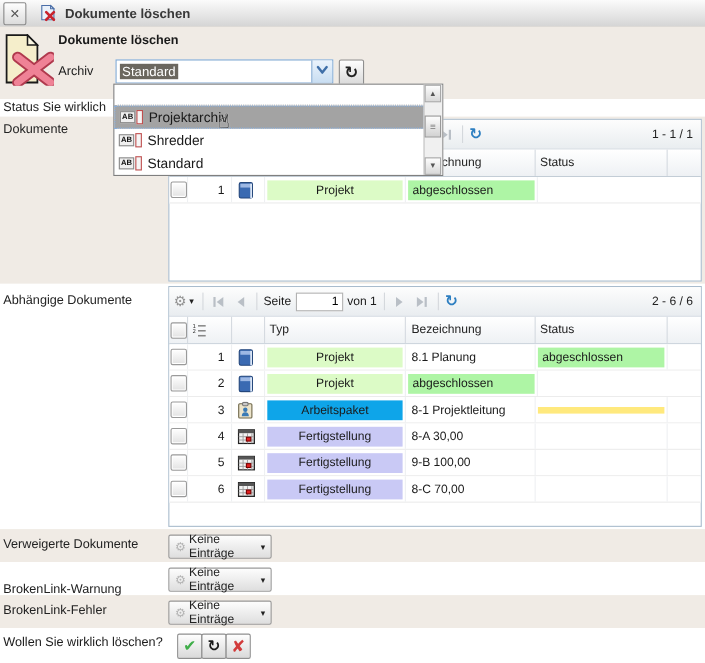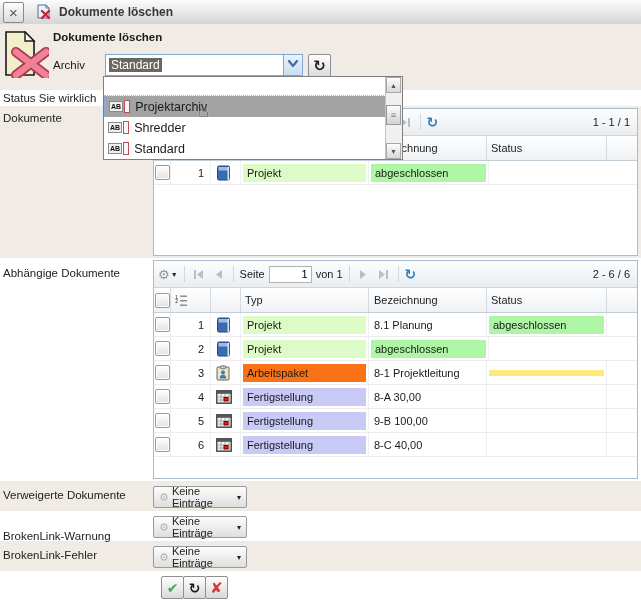--- a/index.html
+++ b/index.html
@@ -79,21 +79,21 @@
   .tb-refresh{font-size:14px;font-weight:bold;color:#2e7fc1;font-family:"DejaVu Sans",sans-serif;line-height:1;}
   .tb-pag{margin-left:auto;padding-right:3px;color:#222;}
   .ghead{height:25px;display:flex;background:linear-gradient(#ffffff,#eef1f4);
     border-bottom:1px solid #c3cdd6;box-sizing:border-box;}
   .hcell{border-right:1px solid #d5dae0;display:flex;align-items:center;padding-left:4px;box-sizing:border-box;color:#222;}
   .grow{height:24px;display:flex;border-bottom:1px solid #ececec;box-sizing:border-box;background:#fff;}
   .cell{border-right:1px solid #eef0f2;display:flex;align-items:center;box-sizing:border-box;overflow:hidden;}
   .c-check{width:17px;justify-content:center;padding-left:0;}
   .c-num{width:40px;justify-content:flex-end;padding-right:6px;}
   .c-icon{width:30px;padding-left:5px;}
-  .c-typ{width:128px;}
+  .c-typ{width:128px;text-align:center;}
   .c-bez{width:118px;padding-left:5px;white-space:nowrap;}
   .c-status{width:120px;}
   .c-extra{flex:1;border-right:none;}
   .badge{display:block;flex:1;margin:2px;padding:3px 4px;white-space:nowrap;overflow:hidden;}
   .checkbox{width:13px;height:13px;border:1px solid #9a9a9a;border-radius:2px;
     background:linear-gradient(#ffffff,#e2e2e2);box-shadow:inset 0 0 0 1px #fff;}
   
   .kbtn{position:absolute;left:153px;width:94px;height:22px;border:1px solid #9a9a9a;border-radius:2px;
     background:linear-gradient(#fdfdfd,#dedede);display:flex;align-items:center;padding:0 5px;gap:3px;
     box-sizing:border-box;font-size:11px;color:#222;}
@@ -358,21 +358,21 @@
           <div class="cell c-num">3</div>
           <div class="cell c-icon">
             <svg width="14" height="16" viewBox="0 0 14 16">
               <rect x="1" y="2" width="12" height="13" rx="1" fill="#ece4cb" stroke="#6e6648"></rect>
               <rect x="4.5" y="0.8" width="5" height="3" rx="1" fill="#c9c9c9" stroke="#777"></rect>
               <circle cx="7" cy="7.5" r="2" fill="#3a7ab5"></circle>
               <path d="M3.8,13.5 Q3.8,9.8 7,9.8 Q10.2,9.8 10.2,13.5 Z" fill="#3a7ab5"></path>
             </svg>
           </div>
           <div class="cell c-typ">
-            <span class="badge" style="background: #f97316;">Arbeitspaket</span>
+            <span class="badge" style="background: #0ea5e9;">Arbeitspaket</span>
           </div>
           <div class="cell c-bez">8-1 Projektleitung</div>
           <div class="cell c-status">
             <span class="badge" style="background: rgb(255, 233, 125);"></span>
           </div>
           <div class="cell c-extra"></div>
         </div>
         <div class="grow">
           <div class="cell c-check">
             <span class="checkbox"></span>
@@ -426,21 +426,21 @@
             <svg width="16" height="14" viewBox="0 0 16 14">
               <rect x="0.8" y="0.8" width="14.4" height="12.4" fill="#f2f2f2" stroke="#222" stroke-width="1.2"></rect>
               <rect x="0.8" y="0.8" width="14.4" height="3" fill="#555"></rect>
               <path d="M5,4 L5,13 M9,4 L9,13 M13,4 L13,13 M1,7 L15,7 M1,10 L15,10" stroke="#999" stroke-width="0.8"></path>
               <rect x="8" y="7.5" width="4" height="3.5" fill="#e02020" stroke="#7a0000"></rect>
             </svg>
           </div>
           <div class="cell c-typ">
             <span class="badge" style="background: rgb(201, 201, 245);">Fertigstellung</span>
           </div>
-          <div class="cell c-bez">8-C 40,00</div>
+          <div class="cell c-bez">8-C 70,00</div>
           <div class="cell c-status">
             <span class="badge"></span>
           </div>
           <div class="cell c-extra"></div>
         </div>
       </div>
   </div>
 
   <div class="dd">
     <div class="dd-items">
@@ -486,20 +486,21 @@
     <span class="gear-glyph">⚙</span>
     <span>Keine Einträge</span>
     <span class="tb-caret">▾</span>
   </div>
   <div class="kbtn k-fehl">
     <span class="gear-glyph">⚙</span>
     <span>Keine Einträge</span>
     <span class="tb-caret">▾</span>
   </div>
 
+  <span class="q2-label">Wollen Sie wirklich löschen?</span>
   <div class="sqbtn abtn a-ok">
       <span>✔</span>
     </div>
   <div class="sqbtn abtn a-retry">
       <span>↻</span>
     </div>
   <div class="sqbtn abtn a-cancel">
       <span>✘</span>
     </div>
 

